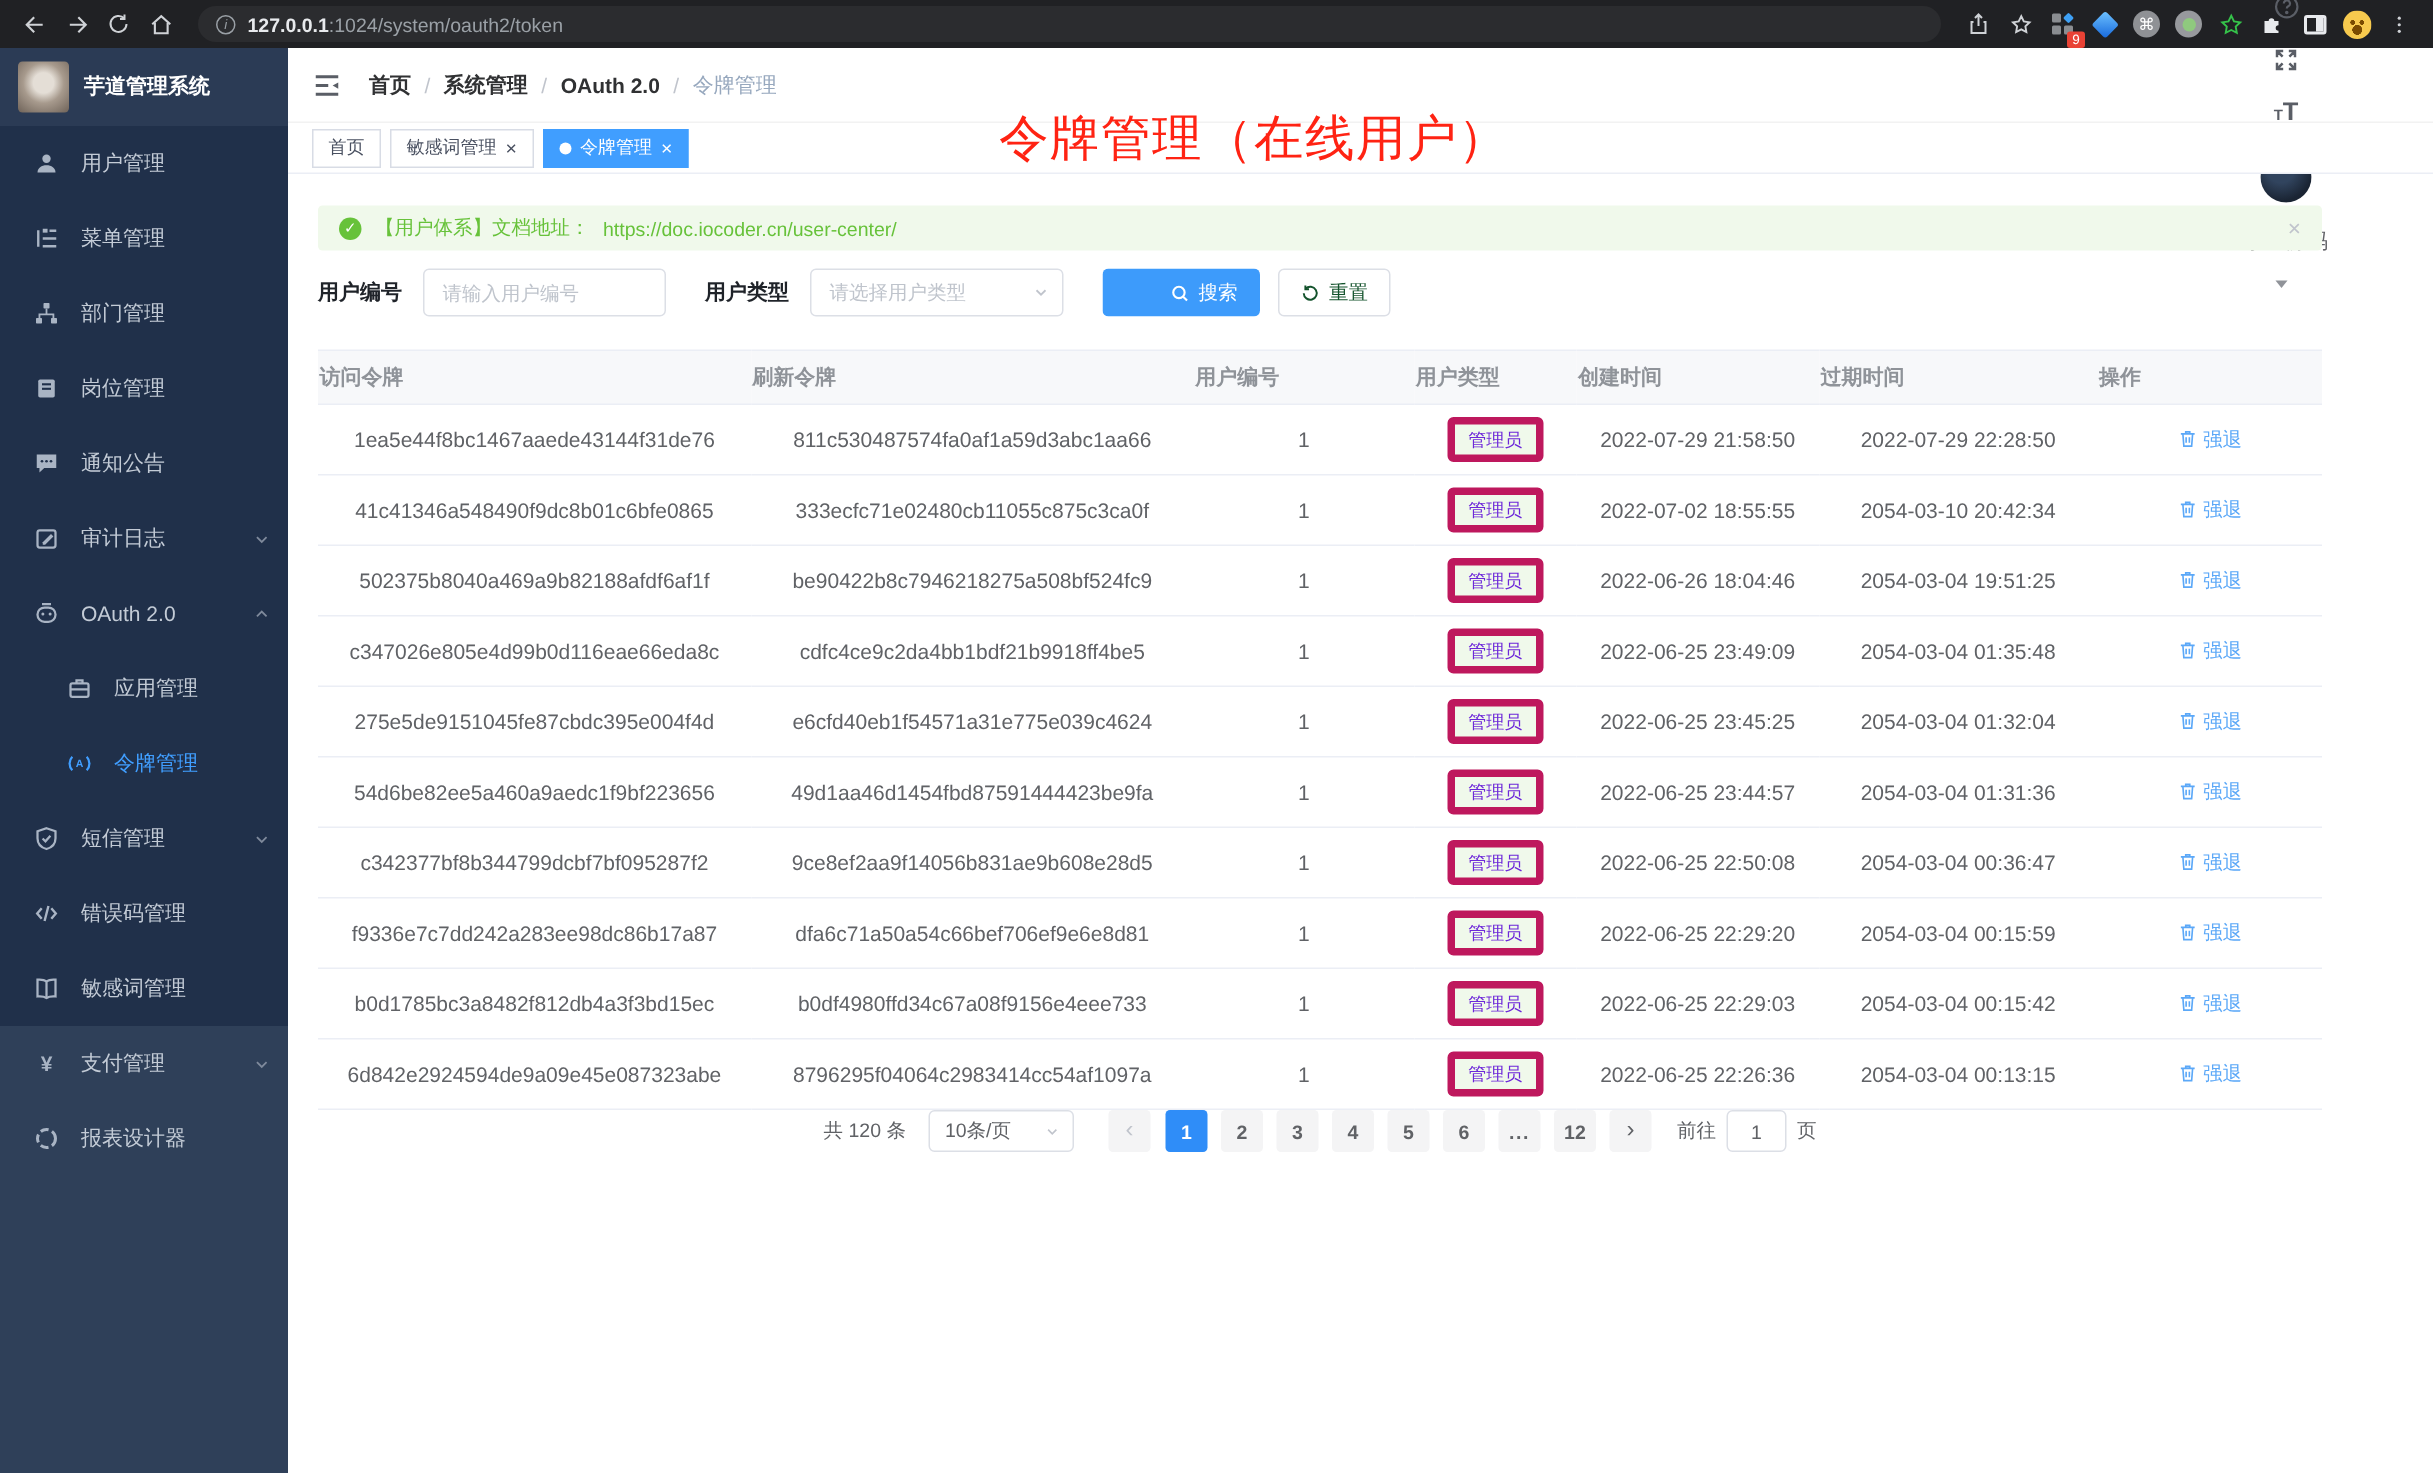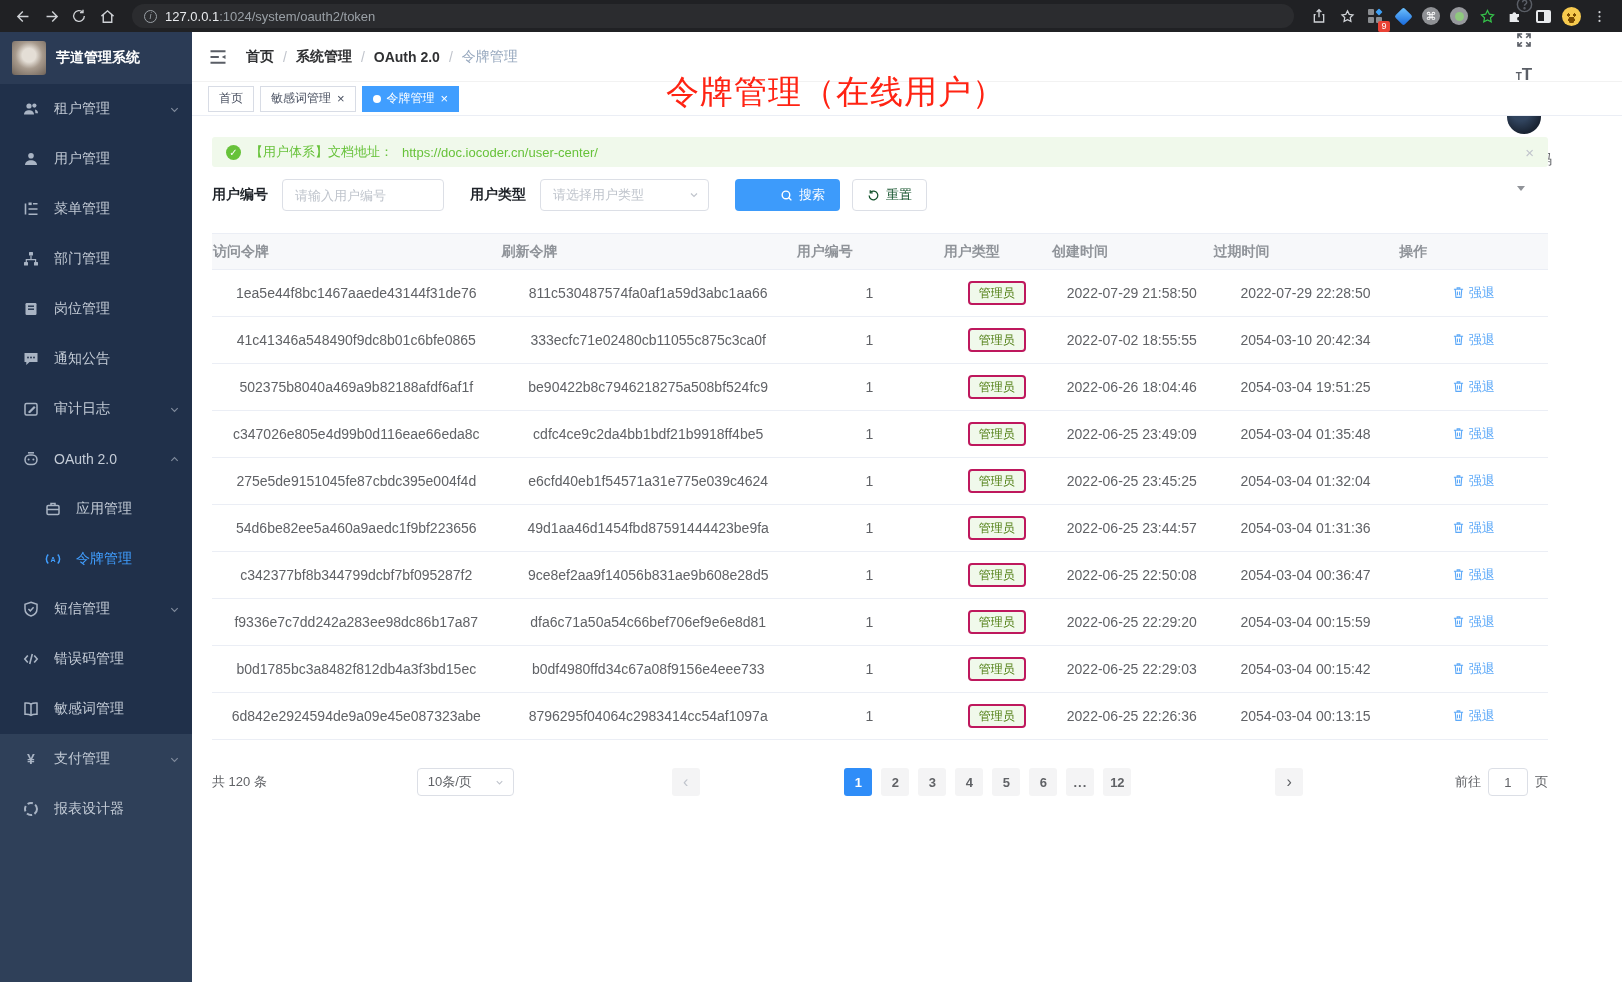--- a/index.html
+++ b/index.html
@@ -6,21 +6,21 @@
   *{box-sizing:border-box;font-family:"Liberation Sans","DejaVu Sans",sans-serif;}
   .screen{width:1622px;height:982px;background:#fff;position:relative;overflow:hidden;}
 
   
   .chrome{height:32px;background:#202124;display:flex;align-items:center;padding:0 10px;gap:2px;}
   .c-ico{width:26px;height:26px;display:flex;align-items:center;justify-content:center;color:#cfd2d6;flex:0 0 auto;}
   .c-ico svg{display:block;}
   .urlbar{flex:1;height:24px;background:#2b2c2f;border-radius:12px;margin:0 10px;display:flex;align-items:center;padding:0 12px;gap:8px;min-width:0;}
   .info-ico{width:13px;height:13px;border:1px solid #9aa0a6;border-radius:50%;color:#9aa0a6;font-size:9px;line-height:11px;text-align:center;font-style:italic;flex:0 0 auto;}
   .url-text{font-size:13px;color:#9aa0a6;white-space:nowrap;overflow:hidden;}
-  .url-text b{color:#e8eaed;font-weight:400;}
+  .url-text b{color:#e8eaed;font-weight:700;}
   .ext{position:relative;}
   .ext-grid{width:14px;height:14px;display:grid;grid-template-columns:6px 6px;grid-gap:2px;}
   .ext-grid i{background:#8a8d91;border-radius:1px;}
   .ext-grid i.blue{background:#3ea0f5;transform:rotate(45deg) scale(.85);}
   .ext-badge{position:absolute;right:-2px;bottom:-3px;background:#e94235;color:#fff;font-size:9px;line-height:11px;min-width:12px;text-align:center;border-radius:2px;padding:0 1px;}
   .gem{width:13px;height:13px;background:linear-gradient(135deg,#6ec2ff,#1668dc);transform:rotate(45deg);border-radius:2px;}
   .gray-circle{width:18px;height:18px;border-radius:50%;background:#8f9195;color:#fff;font-size:11px;display:flex;align-items:center;justify-content:center;}
   .rec-circle{width:18px;height:18px;border-radius:50%;background:#97999d;display:flex;align-items:center;justify-content:center;}
   .rec-circle i{width:9px;height:9px;border-radius:50%;background:#8fc97e;}
   .smiley{width:19px;height:19px;border-radius:50%;background:
@@ -89,25 +89,25 @@
   .f-input::placeholder{color:#bfc4cc;}
   .f-select{width:169px;height:32px;border:1px solid #dcdfe6;border-radius:4px;padding:0 8px 0 12px;font-size:13px;color:#bfc4cc;display:flex;align-items:center;justify-content:space-between;margin-right:26px;cursor:pointer;background:#fff;}
   .f-select .sel-chev{color:#c0c4cc;display:flex;}
   .btn{height:32px;padding:0 14px;border-radius:4px;font-size:13px;display:inline-flex;align-items:center;gap:6px;cursor:pointer;border:1px solid transparent;}
   .btn-primary{background:#3d9bfb;color:#fff;padding-left:44px;}
   .btn-plain{background:#fff;border-color:#dcdfe6;color:#14532d;margin-left:12px;text-align:center;}
 
   table.grid{width:100%;border-collapse:collapse;margin-top:22px;font-size:14px;color:#606266;table-layout:fixed;}
   .grid th{height:36px;background:#f7f8fa;color:#8f9399;font-weight:700;font-size:14px;border-top:1px solid #ebeef5;border-bottom:1px solid #ebeef5;text-align:left;}
   .grid td{height:47px;text-align:center;border-bottom:1px solid #ebeef5;white-space:nowrap;overflow:hidden;}
-  .badge{display:inline-block;padding:2px 9px;font-size:12px;color:#4d7c0f;background:#f0f9eb;border:2px solid #be185d;border-radius:4px;line-height:16px;}
+  .badge{display:inline-block;padding:2px 9px;font-size:12px;color:#6d28d9;background:#f0f9eb;border:5px solid #be185d;border-radius:4px;line-height:16px;}
   .action-link{color:#5ba8f8;display:inline-flex;align-items:center;gap:4px;font-size:13px;cursor:pointer;}
   .action-link .ti{display:flex;}
 
-  .pagination{display:flex;justify-content:space-between;align-items:center;margin-top:28px;gap:9px;font-size:13px;color:#606266;}
+  .pagination{display:flex;justify-content:center;align-items:center;gap:9px;font-size:13px;color:#606266;}
   .ptotal{margin-right:6px;}
   .psize{width:97px;height:28px;border:1px solid #dcdfe6;border-radius:4px;display:flex;align-items:center;justify-content:space-between;padding:0 8px 0 10px;cursor:pointer;background:#fff;margin-right:14px;}
   .psize .sel-chev{color:#c0c4cc;display:flex;}
   #pages{display:flex;gap:9px;}
   .pbtn{min-width:28px;height:28px;background:#f4f4f5;border-radius:3px;display:inline-flex;align-items:center;justify-content:center;font-weight:600;color:#606266;cursor:pointer;padding:0 5px;}
   .pbtn.active{background:#2f8df8;color:#fff;}
   .pbtn.nav{font-weight:400;font-size:16px;}
   .pbtn.prev{color:#c0c4cc;margin-right:1px;}
   .pbtn.dots{letter-spacing:1px;font-weight:700;}
   .goto{display:flex;align-items:center;gap:7px;margin-left:8px;}
@@ -204,36 +204,20 @@
   </div>
 
   <div class="app">
 
     <aside class="sidebar">
       <div class="logo">
         <span class="logo-img"></span>
         <span class="logo-title">芋道管理系统</span>
       </div>
       <nav id="menu">
-          <div class="menu-item">
-            <span class="mi-icon svg-ico">
-              <svg width="16" height="16" viewBox="0 0 16 16" fill="currentColor">
-                <circle cx="6" cy="5" r="2.6"></circle>
-                <path d="M1 13.5c0-2.8 2.3-4.3 5-4.3s5 1.5 5 4.3z"></path>
-                <circle cx="11.4" cy="4.6" r="2.1"></circle>
-                <path d="M12 8.6c1.8.4 3 1.7 3 3.6h-2.6"></path>
-              </svg>
-            </span>
-            <span class="mi-label">租户管理</span>
-            <span class="mi-chevron svg-ico">
-              <svg width="11" height="11" viewBox="0 0 24 24" fill="none" stroke="currentColor" stroke-width="2.6">
-                <path d="M5 9l7 7 7-7"></path>
-              </svg>
-            </span>
-          </div>
           <div class="menu-item">
             <span class="mi-icon svg-ico">
               <svg width="16" height="16" viewBox="0 0 16 16" fill="currentColor">
                 <circle cx="8" cy="4.8" r="2.8"></circle>
                 <path d="M2 14c0-3 2.7-4.8 6-4.8s6 1.8 6 4.8z"></path>
               </svg>
             </span>
             <span class="mi-label">用户管理</span>
           </div>
           <div class="menu-item">

